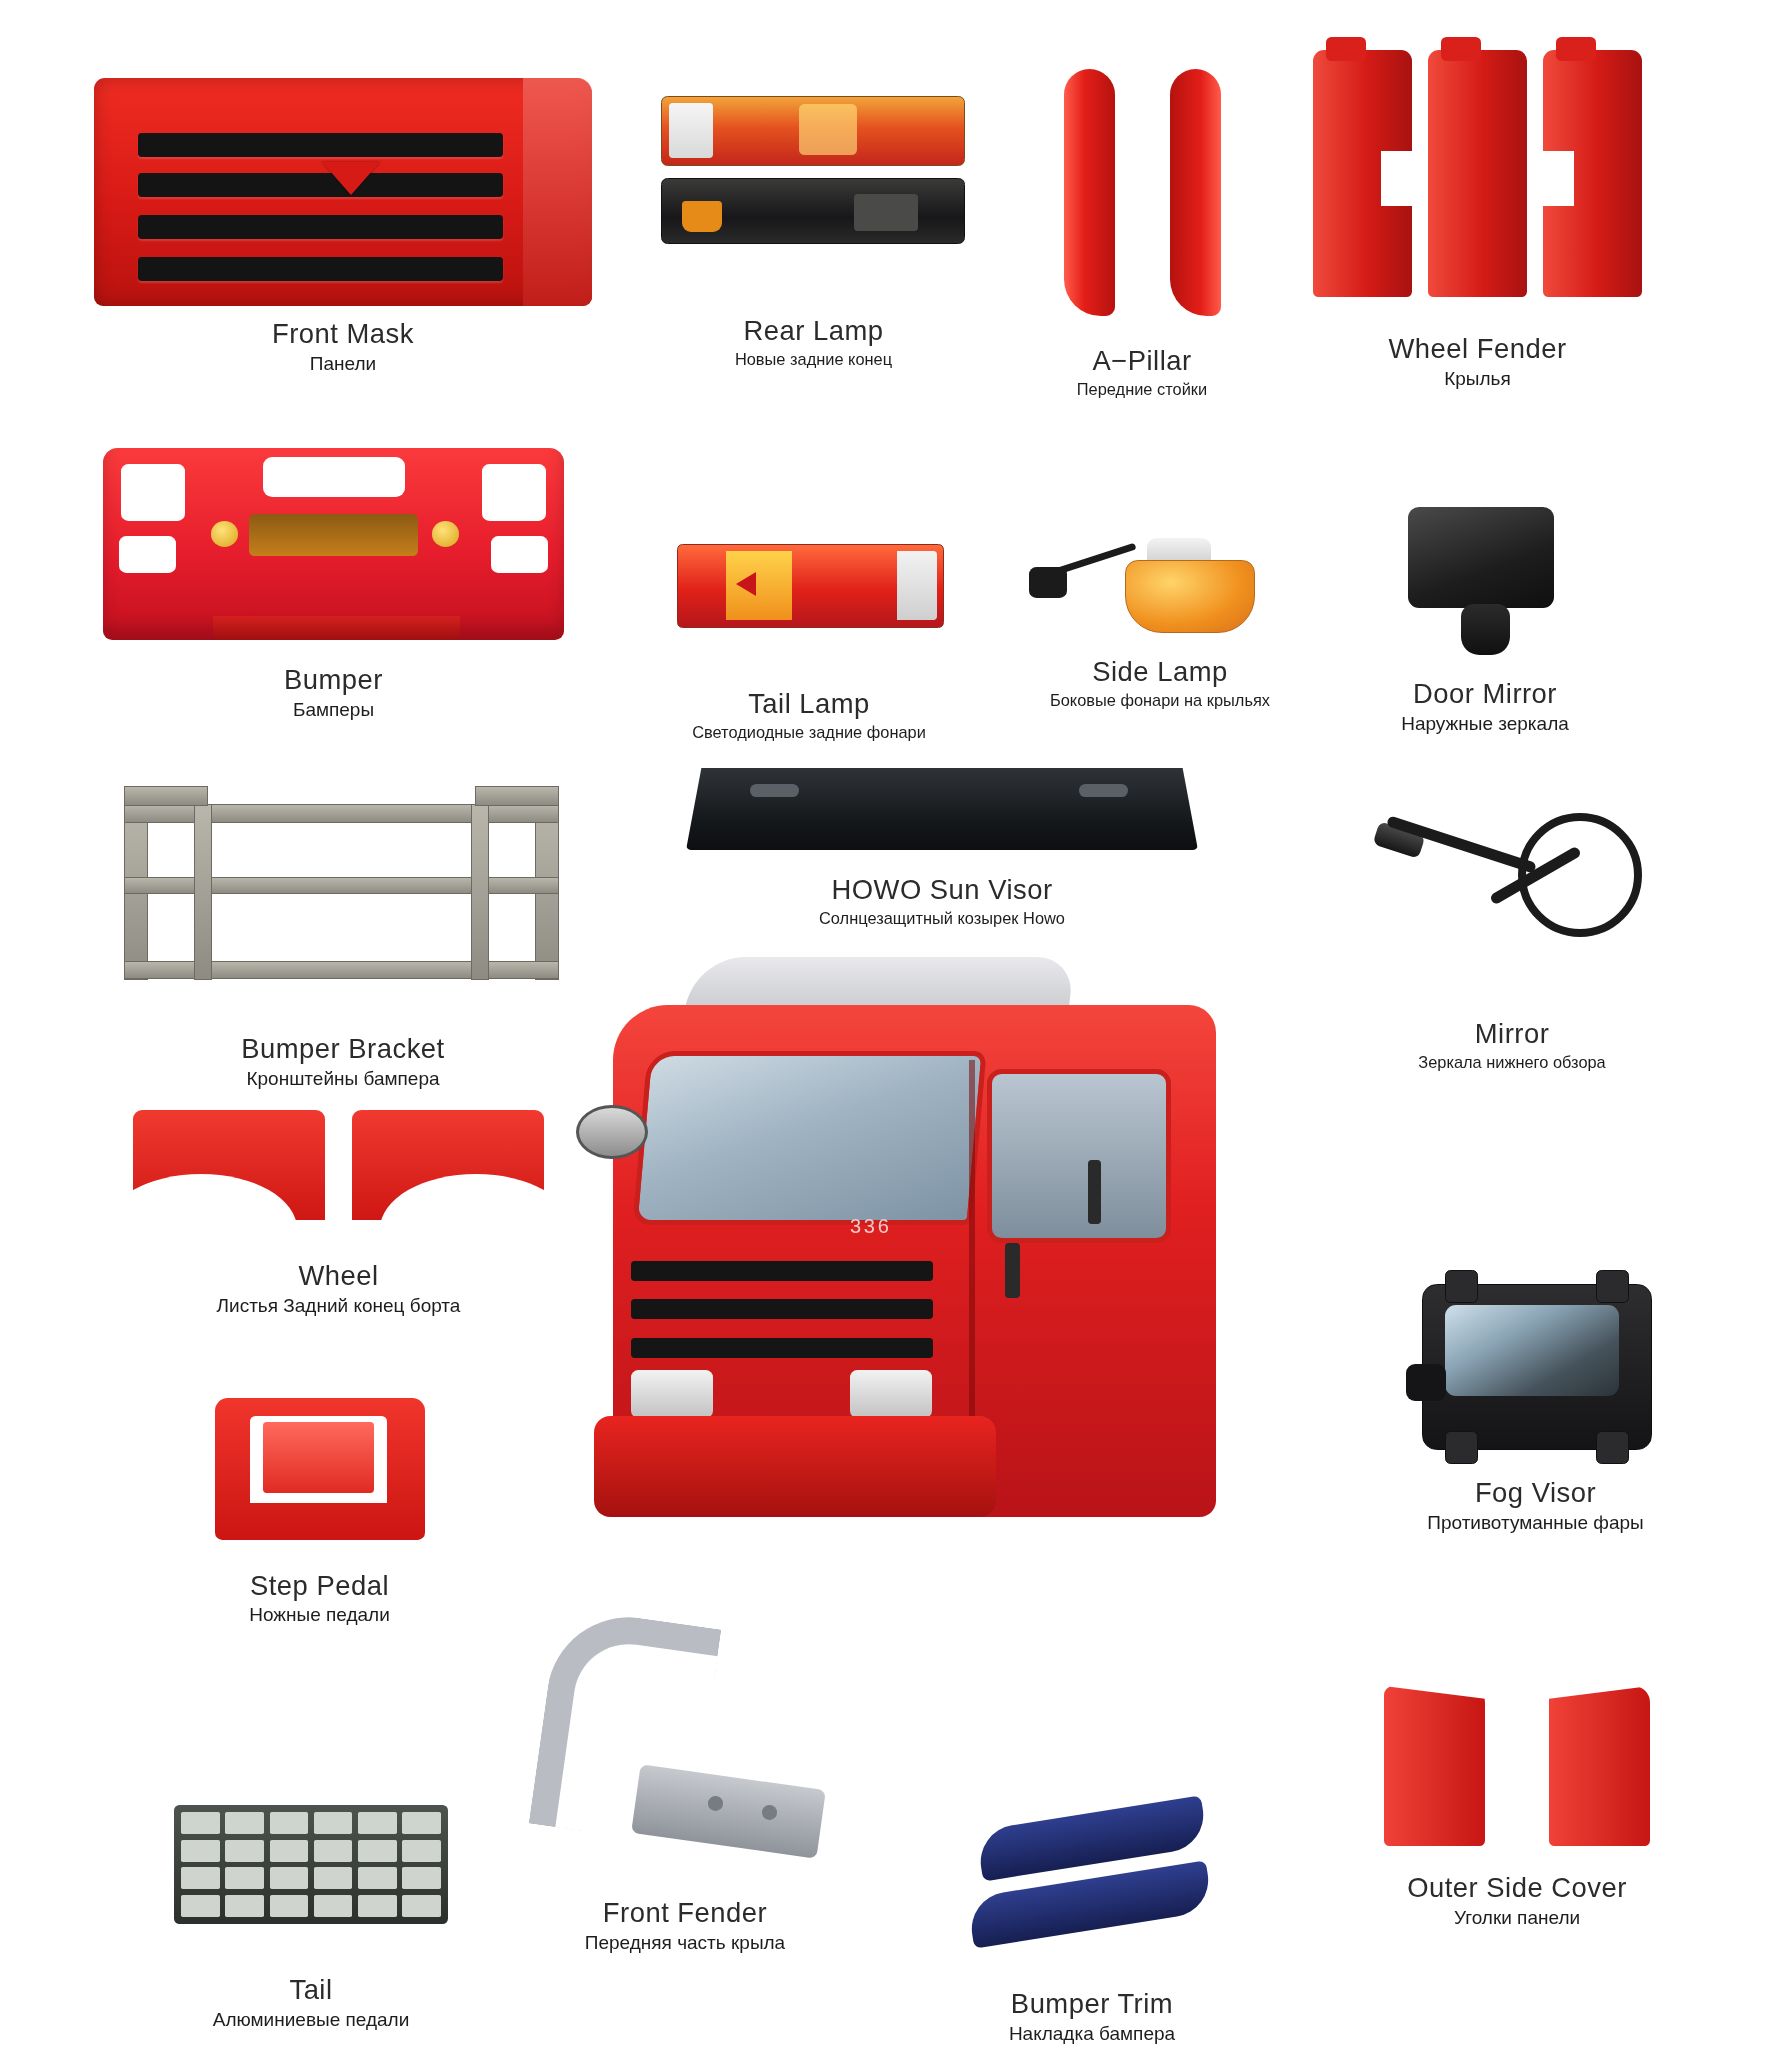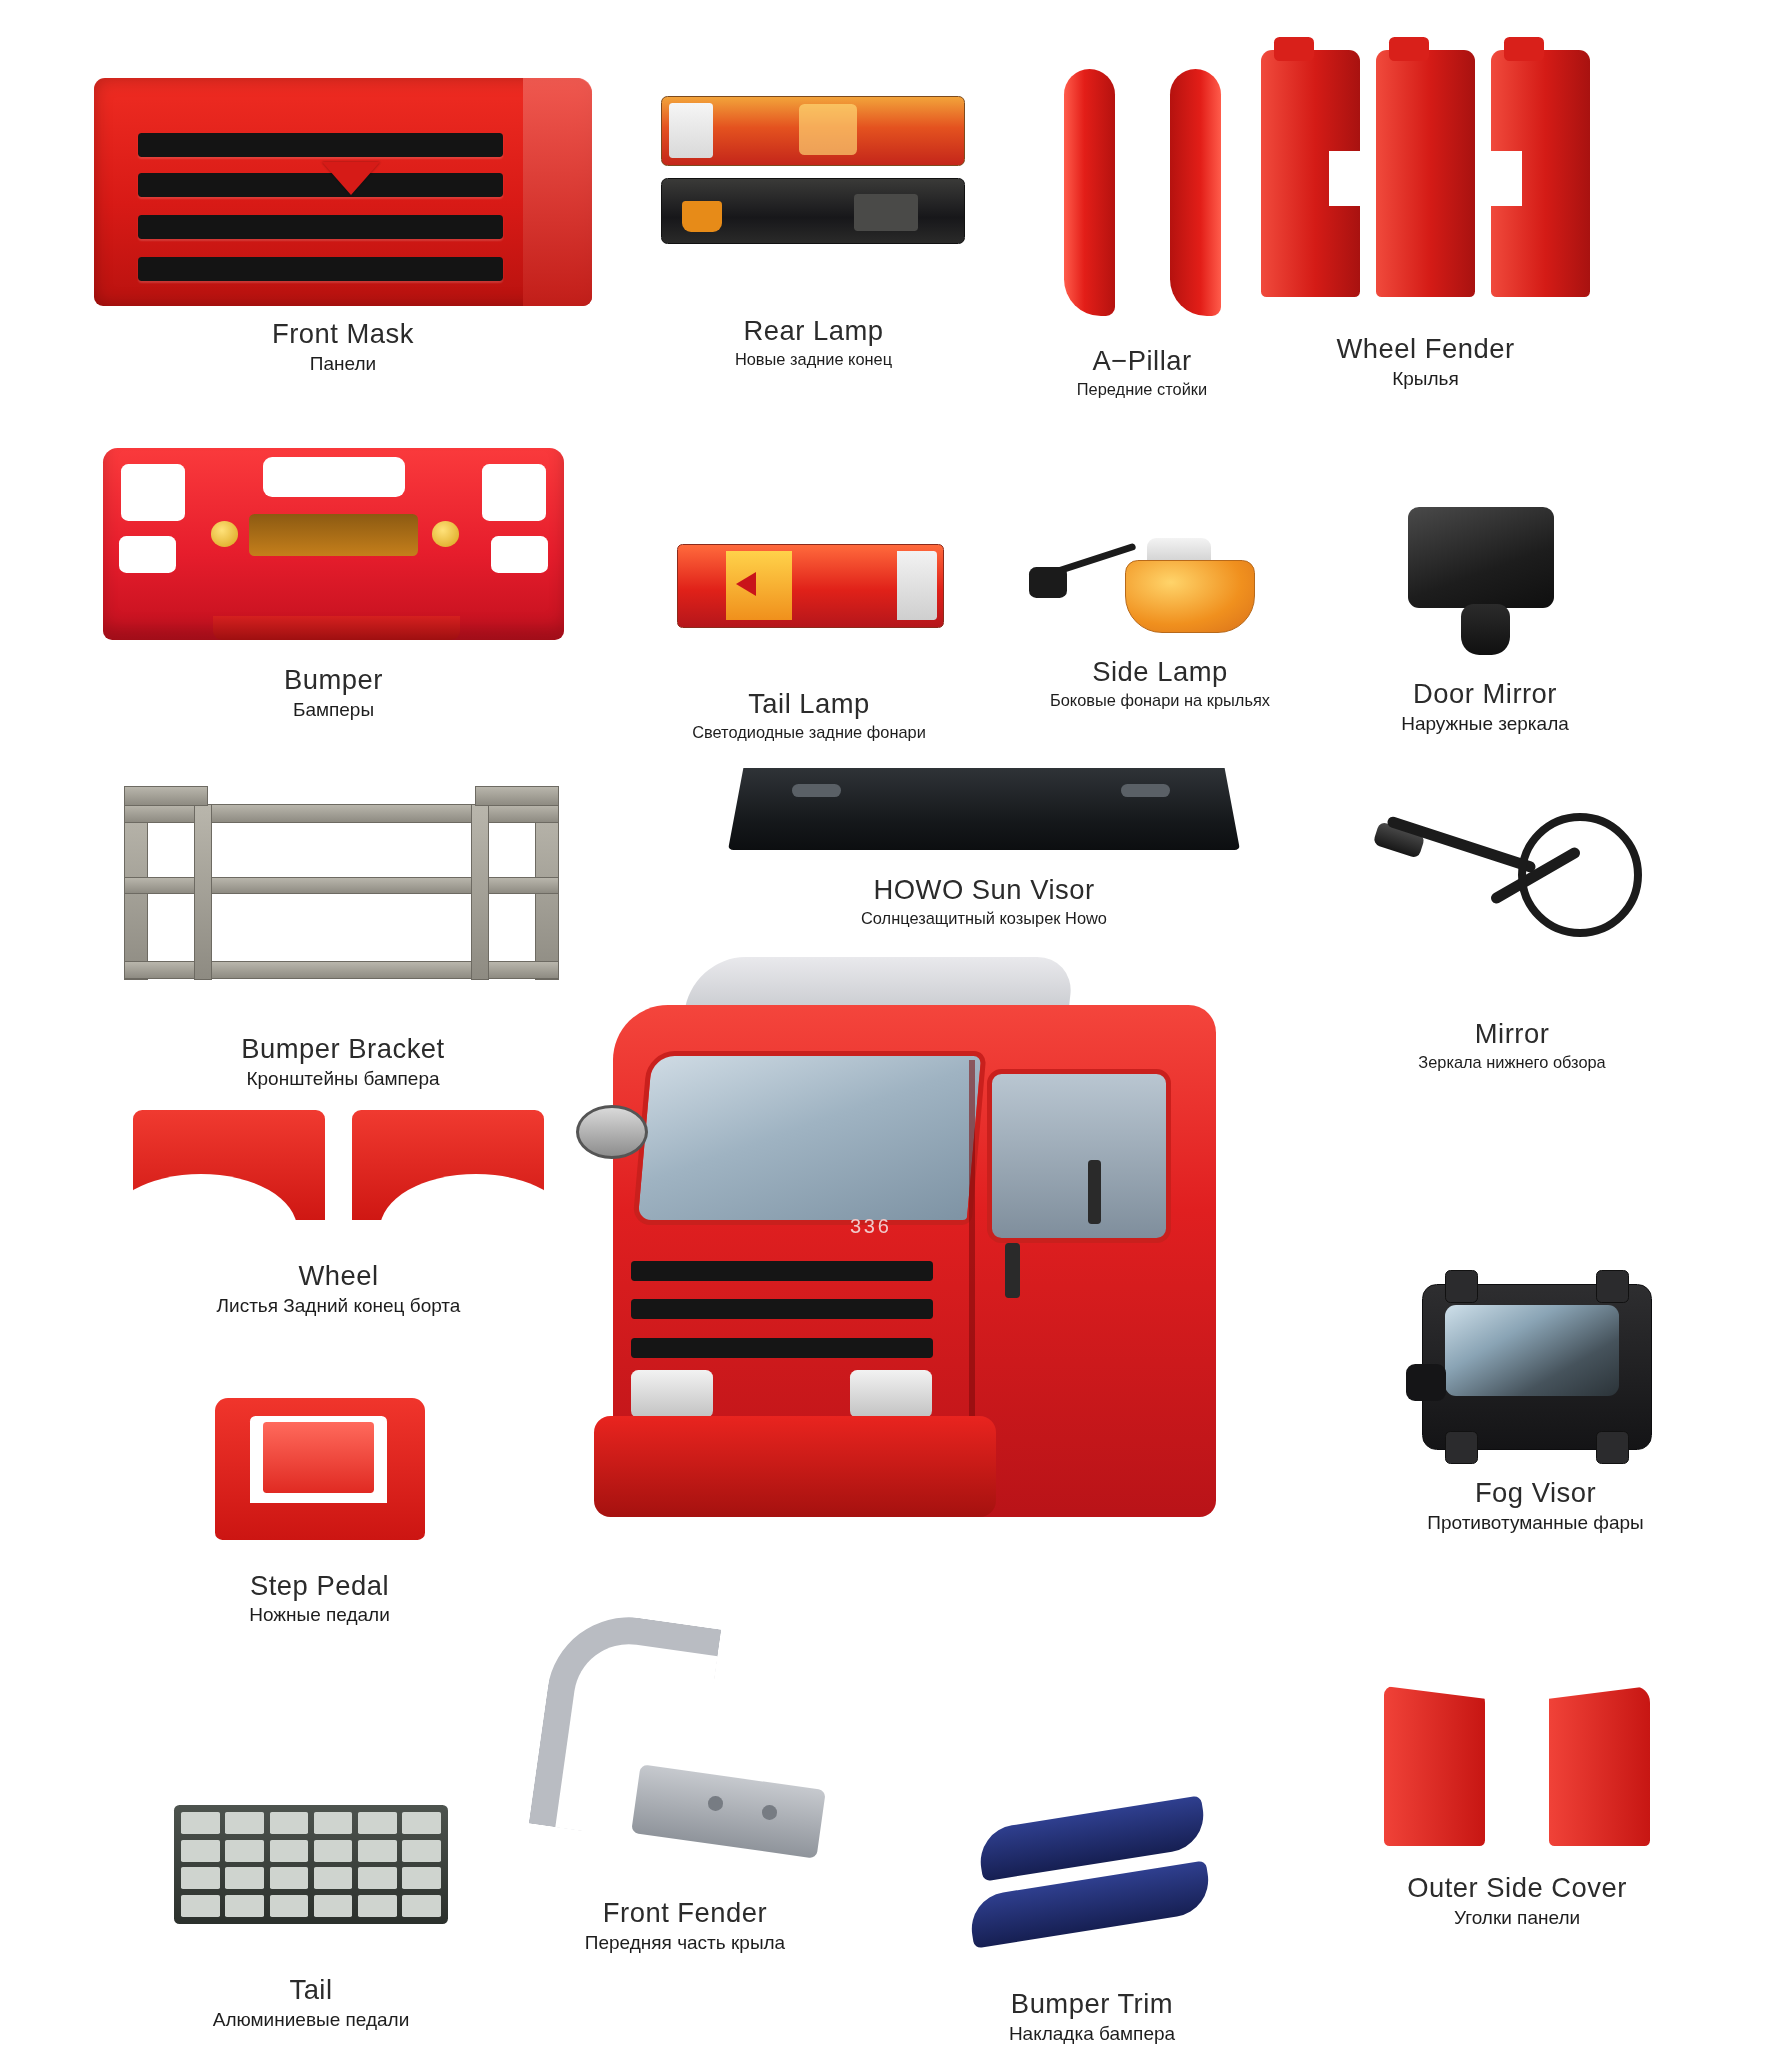--- a/index.html
+++ b/index.html
@@ -472,21 +472,21 @@
 
   <div class="item" style="left:1014px; top:69px; width:256px;">
     <div class="art" style="width:228px;height:256px;display:flex;justify-content:center;gap:55px;">
       <div class="ap"></div>
       <div class="ap right"></div>
     </div>
     <div class="caption-en" style="margin-top:20px;">A−Pillar</div>
     <div class="caption-ru small">Передние стойки</div>
   </div>
 
-  <div class="item" style="left:1252px; top:50px; width:347px;">
+  <div class="item" style="left:1304px; top:50px; width:347px;">
     <div class="art" style="width:329px;height:274px;display:flex;justify-content:center;gap:16.4px;">
       <div class="wf">
           <div class="wf-notch"></div>
         </div>
       <div class="wf"></div>
       <div class="wf">
           <div class="wf-notch" style="left:0;right:auto;"></div>
         </div>
     </div>
     <div class="caption-en" style="margin-top:9.1px;">Wheel Fender</div>
@@ -552,21 +552,21 @@
       <div class="bar" style="left:18.3px; top:175px; width:433px; height:16.4px;"></div>
       <div class="bar" style="left:88px; top:18.3px; width:16.4px; height:174px;"></div>
       <div class="bar" style="left:365px; top:18.3px; width:16.4px; height:174px;"></div>
       <div class="bar" style="left:18.3px; top:0px; width:82px; height:18.3px;"></div>
       <div class="bar" style="left:369px; top:0px; width:82px; height:18.3px;"></div>
     </div>
     <div class="caption-en" style="margin-top:55px;">Bumper Bracket</div>
     <div class="caption-ru">Кронштейны бампера</div>
   </div>
 
-  <div class="item" style="left:710px; top:768px; width:548px;">
+  <div class="item" style="left:668px; top:768px; width:548px;">
     <div class="art" style="width:512px;height:84px;">
       <div class="sv">
         <div class="sv-hole" style="left:64px;"></div>
         <div class="sv-hole" style="left:393px;"></div>
       </div>
     </div>
     <div class="caption-en" style="margin-top:22px;">HOWO Sun Visor</div>
     <div class="caption-ru small">Солнцезащитный козырек Howo</div>
   </div>
 

